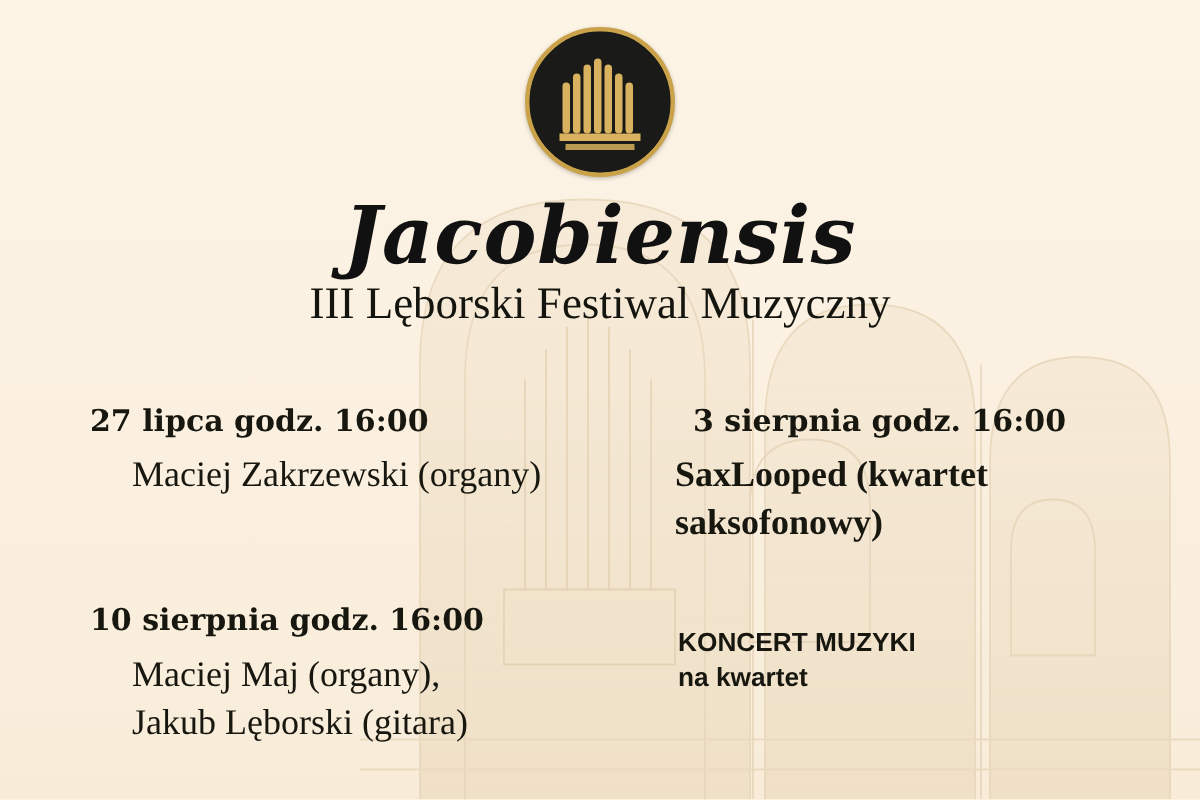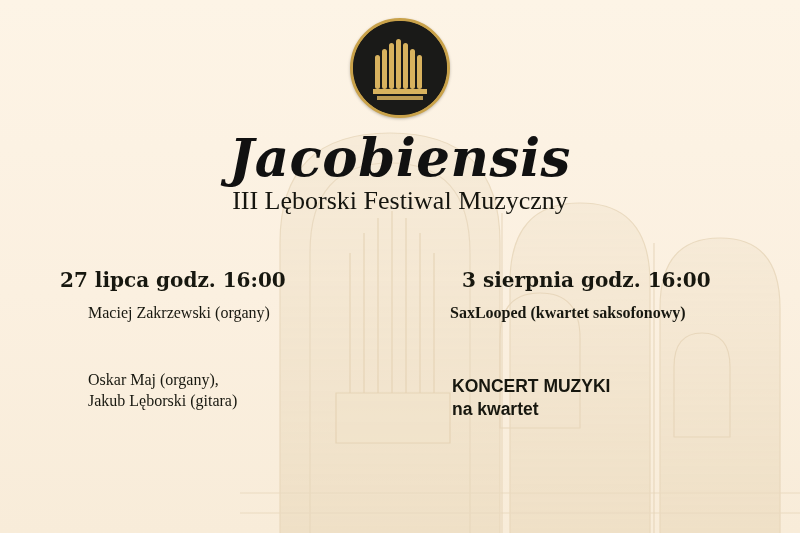--- a/index.html
+++ b/index.html
@@ -68,21 +68,21 @@
     font-family: "DejaVu Serif", "Liberation Serif", serif;
     font-style: italic;
     margin-top: 28px;
   }
   .subtitle {
     position: absolute;
     left: 0;
     right: 0;
     top: 186px;
     text-align: center;
-    font-size: 26px;
+    font-size: 30px;
     color: #15150f;
     font-family: "Liberation Serif", serif;
   }
 
   
   .program {
     position: absolute;
     left: 60px;
     right: 30px;
     top: 268px;
@@ -95,21 +95,21 @@
   .event .date {
     font-size: 20px;
     font-weight: bold;
     color: #17170f;
     font-family: "DejaVu Serif", "Liberation Serif", serif;
     white-space: nowrap;
   }
   .event .performers {
     margin-top: 10px;
     margin-left: 28px;
-    font-size: 16px;
+    font-size: 24px;
     color: #17170f;
     line-height: 1.32;
     font-family: "Liberation Serif", serif;
   }
   .event.col2 .date { margin-left: 42px; }
   .event.col2 .performers { margin-left: 30px; font-weight: bold; }
   .event .performers .line { display: block; }
   .event .performers.sans {
     font-family: "Liberation Sans", sans-serif;
     font-size: 17.5px;
@@ -192,22 +192,23 @@
     </div>
 
     <div class="event col2">
       <div class="date">3 sierpnia godz. 16:00</div>
       <div class="performers">
         <span class="line">SaxLooped (kwartet saksofonowy)</span>
       </div>
     </div>
 
     <div class="event">
+      <div class="date">10 sierpnia godz. 16:00</div>
       <div class="performers">
-        <span class="line">Oskar Maj (organy),</span>
+        <span class="line">Maciej Maj (organy),</span>
         <span class="line">Jakub Lęborski (gitara)</span>
       </div>
     </div>
 
     <div class="event col2">
       <div class="performers sans">
         <span class="line">KONCERT MUZYKI</span>
         <span class="line">na kwartet</span>
       </div>
     </div>

